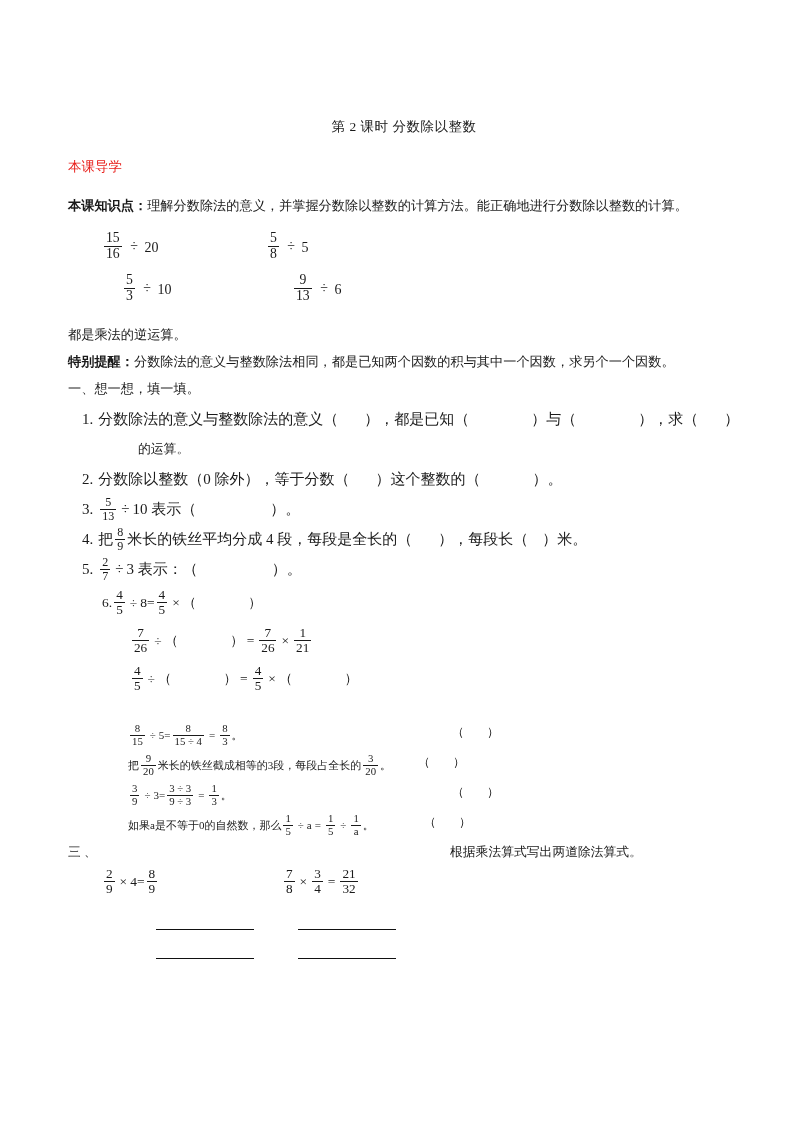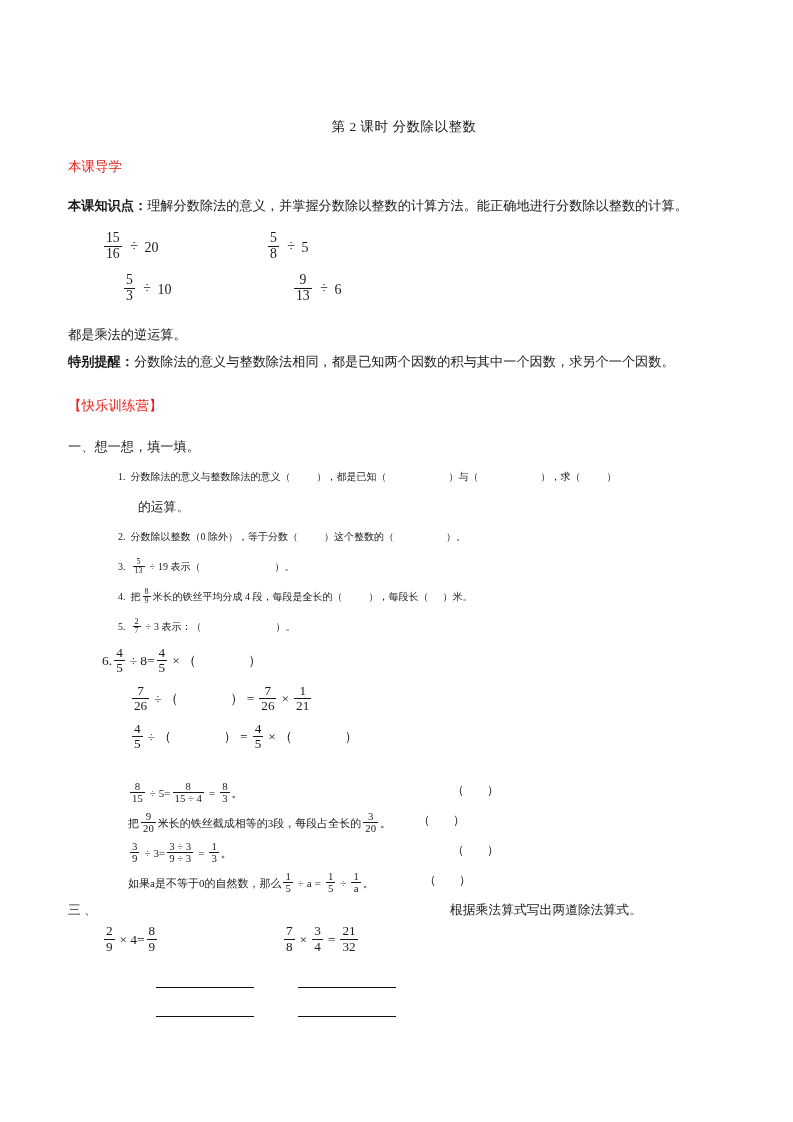--- a/index.html
+++ b/index.html
@@ -103,23 +103,23 @@
   .frac-grid .cell.indent2 { padding-left: 20px; }
 
   
   .sec-head {
     font-size: 13.2px;
     line-height: 27px;
     margin: 0 0 2px 0;
   }
   .items { margin: 0; padding: 0; }
   .item {
-    font-size: 10px;
+    font-size: 15px;
     line-height: 30px;
-    margin-left: 50px;
+    margin-left: 14px;
     white-space: nowrap;
   }
   .item .no { margin-right: 5px; }
   .cont-line {
     margin-left: 70px;
     font-size: 12.8px;
     line-height: 30px;
   }
   .gap-s  { display:inline-block; width: 26px; }
   .gap-m  { display:inline-block; width: 52px; }
@@ -265,37 +265,36 @@
         </span>
       </div>
     </div>
   </div>
 
   <p class="para">都是乘法的逆运算。</p>
   <p class="para">
     <b class="lead-label">特别提醒：</b><span>分数除法的意义与整数除法相同，都是已知两个因数的积与其中一个因数，求另个一个因数。</span>
   </p>
 
-  <div class="red-head bracketed">【快乐训练营】</div>
 
   <div class="sec-head">一、想一想，填一填。</div>
 
   <div class="items">
 
     <div class="item">
       <span class="no">1.</span><span>分数除法的意义与整数除法的意义（</span><span class="gap-s"></span><span>），都是已知（</span><span class="gap-l"></span><span>）与（</span><span class="gap-l"></span><span>），求（</span><span class="gap-s"></span><span>）</span>
     </div>
     <div class="cont-line">的运算。</div>
 
     <div class="item">
       <span class="no">2.</span><span>分数除以整数（0 除外），等于分数（</span><span class="gap-s"></span><span>）这个整数的（</span><span class="gap-m"></span><span>）。</span>
     </div>
 
     <div class="item">
-      <span class="no">3.</span><span class="frac sm"><span class="num">5</span><span class="den">13</span></span><span class="op">÷</span><span>19 表示（</span><span class="gap-xl"></span><span>）。</span>
+      <span class="no">3.</span><span class="frac sm"><span class="num">5</span><span class="den">13</span></span><span class="op">÷</span><span>10 表示（</span><span class="gap-xl"></span><span>）。</span>
     </div>
 
     <div class="item">
       <span class="no">4.</span><span>把</span><span class="frac sm"><span class="num">8</span><span class="den">9</span></span><span>米长的铁丝平均分成 4 段，每段是全长的（</span><span class="gap-s"></span><span>），每段长（</span><span class="gap-xs"></span><span>）米。</span>
     </div>
 
     <div class="item">
       <span class="no">5.</span><span class="frac sm"><span class="num">2</span><span class="den">7</span></span><span class="op">÷</span><span>3 表示：（</span><span class="gap-xl"></span><span>）。</span>
     </div>
 

